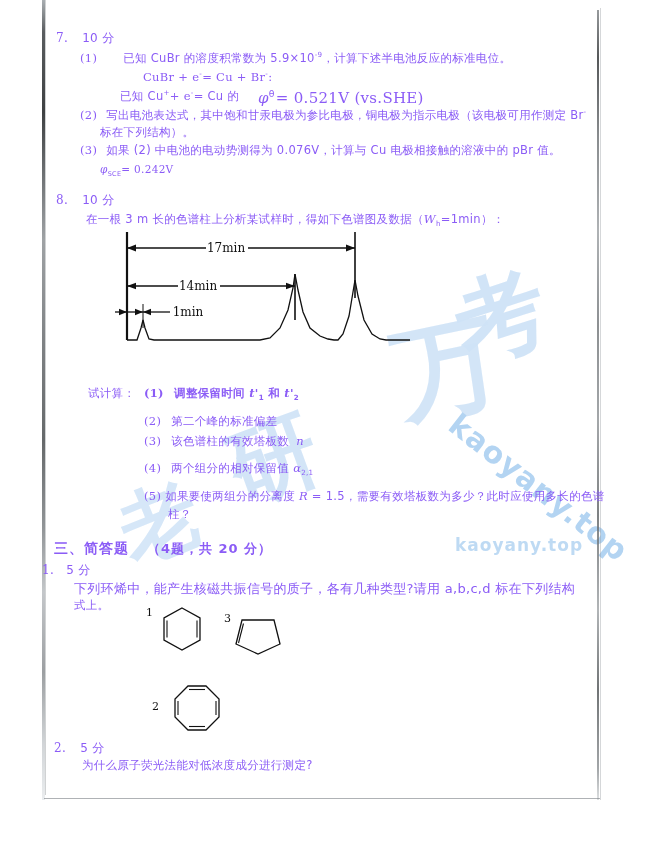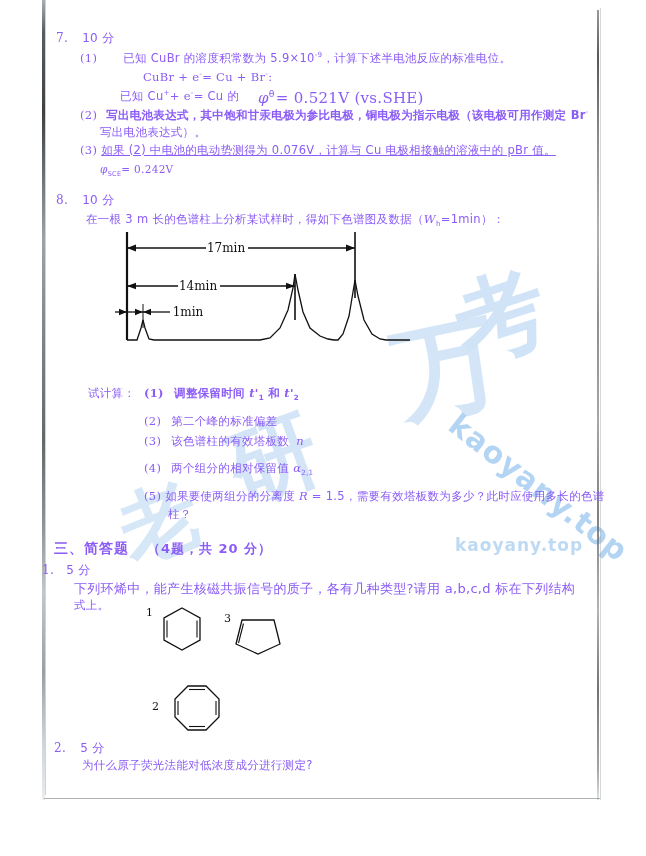--- a/index.html
+++ b/index.html
@@ -156,29 +156,29 @@
   <div class="txt blur" style="left:120px; top:88px; font-size:11.5px;">
     <span>已知 Cu</span><sup>+</sup><span class="serifnum">+ e</span><sup>-</sup><span>= Cu 的</span>
   </div>
 
   <div class="txt blur" style="left:258px; top:88px; font-size:15px;">
     <span class="ital">φ</span><sup>θ</sup><span class="serifnum" style="margin-left:1px;">= 0.521V (vs.SHE)</span>
   </div>
 
   <div class="txt blur" style="left:80px; top:107px; font-size:11.5px;">
     <span class="serifnum">(2)</span>
-    <span style="margin-left:5px;font-weight:bold;">写出电池表达式，其中饱和甘汞电极为参比电极，铜电极为指示电极（该电极可用作测定 Br</span><sup>-</sup>
+    <span style="margin-left:5px;">写出电池表达式，其中饱和甘汞电极为参比电极，铜电极为指示电极（该电极可用作测定 Br</span><sup>-</sup>
   </div>
   <div class="txt blur" style="left:100px; top:125px; font-size:11.5px;">
-    <span>写出电池表达式）。</span>
+    <span>标在下列结构）。</span>
   </div>
 
   <div class="txt blur" style="left:80px; top:143px; font-size:11.5px;">
     <span class="serifnum">(3)</span>
-    <span style="text-decoration:underline;">如果 (2) 中电池的电动势测得为 0.076V，计算与 Cu 电极相接触的溶液中的 pBr 值。</span>
+    <span style="margin-left:5px;">如果 (2) 中电池的电动势测得为 0.076V，计算与 Cu 电极相接触的溶液中的 pBr 值。</span>
   </div>
   <div class="txt blur" style="left:100px; top:163px; font-size:10.5px;">
     <span class="ital">φ</span><sub>SCE</sub><span class="serifnum">= 0.242V</span>
   </div>
 
   <div class="txt blur" style="left:56px; top:192px; font-size:12px;">
     <span class="serifnum">8.</span>
     <span style="margin-left:10px;">10 分</span>
   </div>
 

